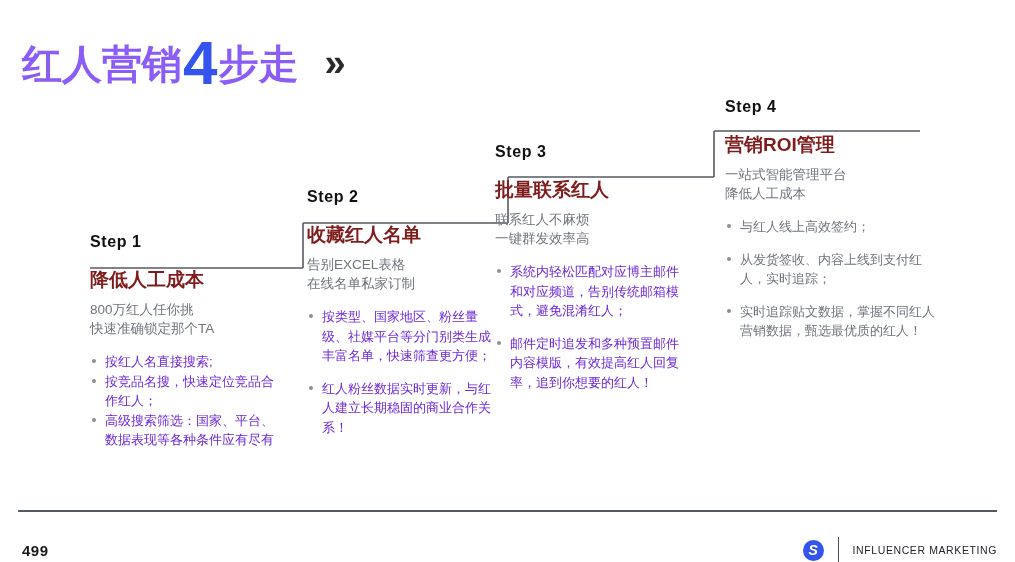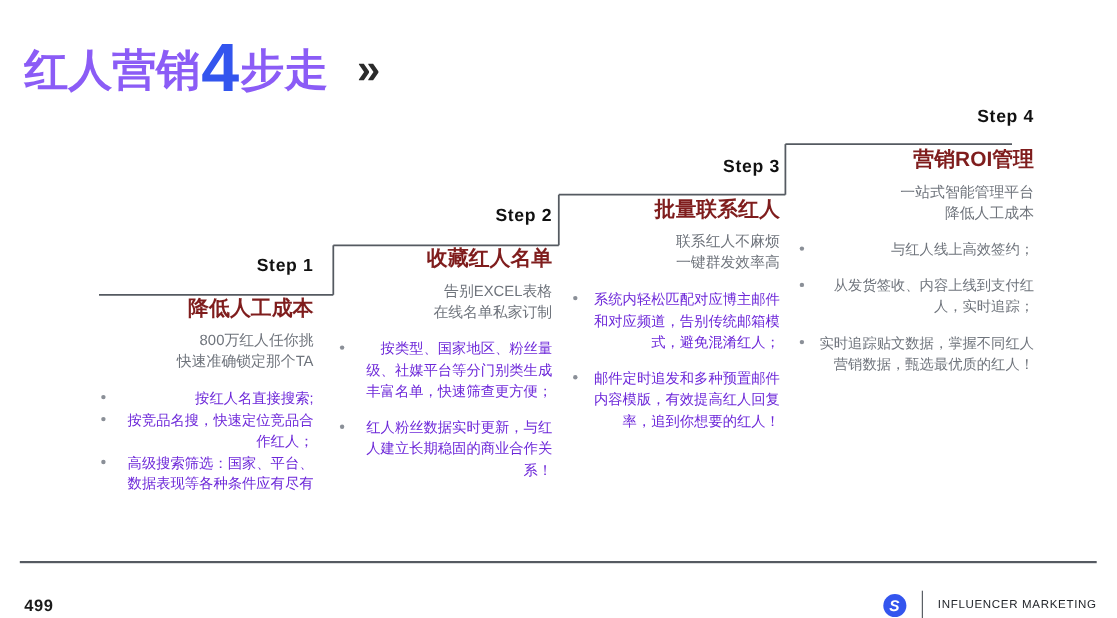--- a/index.html
+++ b/index.html
@@ -57,21 +57,20 @@
     top: 0;
     width: 1015px;
     height: 500px;
     pointer-events: none;
   }
   .steps-layer svg { display: block; }
 
   .step-col {
     position: absolute;
     width: 200px;
-    text-align: right;
   }
   .step-label {
     font-size: 16px;
     font-weight: 700;
     color: #111111;
     letter-spacing: 0.6px;
     margin-bottom: 16px;
   }
   .step-title {
     font-size: 19px;
@@ -108,21 +107,21 @@
     height: 4px;
     border-radius: 50%;
     background: #8a8f97;
   }
   .bullets.tight li { margin-bottom: 0; }
   .bullets.loose li { margin-bottom: 13px; }
 
   
   #col-1 { left: 90px;  top: 233px; width: 195px; }
   #col-2 { left: 307px; top: 188px; width: 195px; }
-  #col-3 { left: 519px; top: 143px; width: 190px; }
+  #col-3 { left: 495px; top: 143px; width: 190px; }
   #col-4 { left: 725px; top: 98px;  width: 215px; }
   #col-4 .step-sub, #col-4 .bullets li { color: #6f747c; }
 
   
   .footer-rule {
     position: absolute;
     left: 18px;
     top: 510px;
     width: 979px;
     height: 2px;

